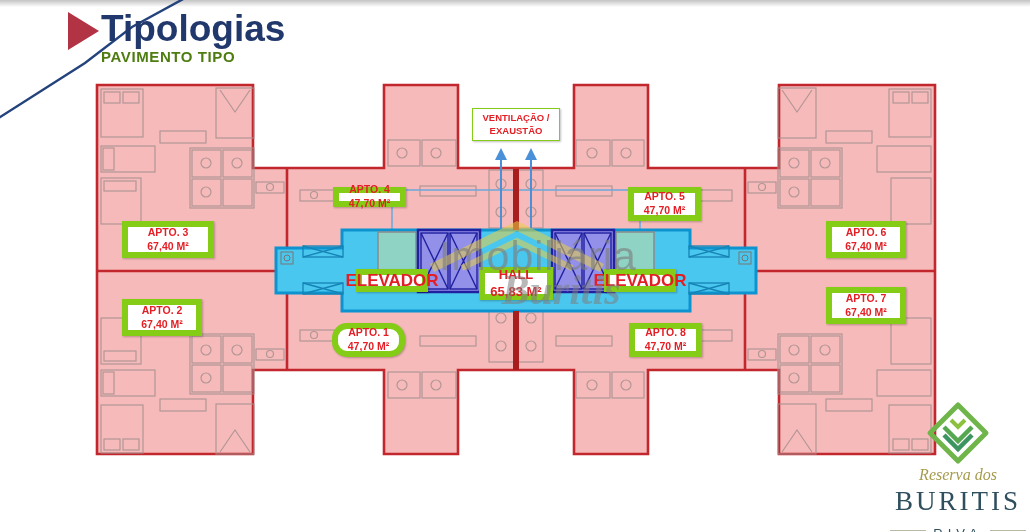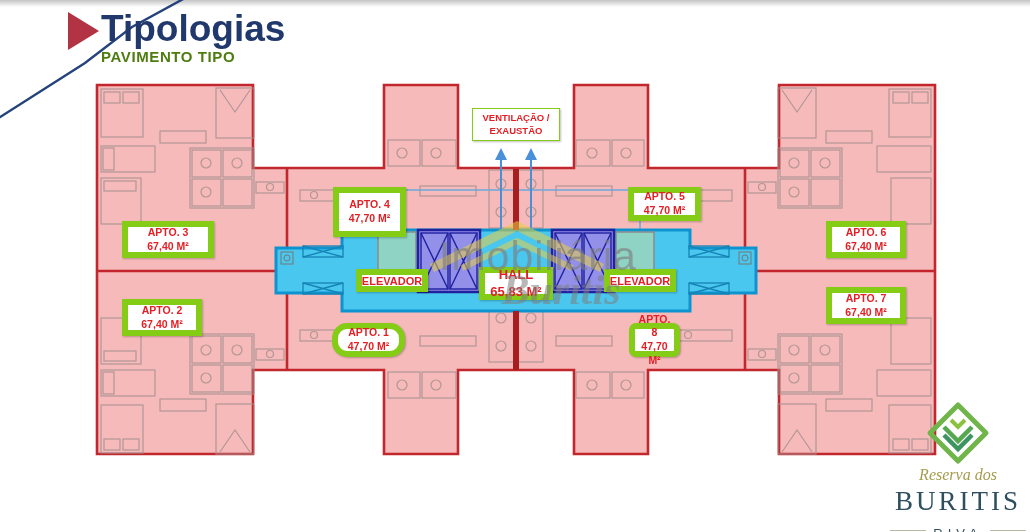--- a/index.html
+++ b/index.html
@@ -16,21 +16,21 @@
   .title{font-size:37px;font-weight:bold;color:#20386b;line-height:1.0;letter-spacing:0px;}
   .subtitle{font-size:15px;font-weight:bold;color:#4d7c0f;letter-spacing:0.6px;margin-top:1px;}
   
   .plan{position:absolute;left:0;top:0;}
   
   .box{position:absolute;box-sizing:border-box;background:#ffffff;border:6px solid #84cc16;
        display:flex;flex-direction:column;align-items:center;justify-content:center;
        text-align:center;color:#e31e24;font-weight:bold;box-shadow:1px 1px 2px rgba(0,0,0,0.25);}
   .apto{font-size:10.5px;line-height:1.3;}
   .vent{font-size:9.5px;line-height:1.35;border-width:1.5px;}
-  .elev{font-size:11px;}
+  .elev{font-size:17px;}
   .hallb{font-size:13px;line-height:1.3;}
   
   .watermark{position:absolute;left:398px;top:233px;width:280px;text-align:center;pointer-events:none;}
   .wm1{font-size:41px;color:rgba(125,125,125,0.62);letter-spacing:1px;}
   .wm2{font-family:"Liberation Serif", serif;font-style:italic;font-weight:bold;font-size:42px;
        color:rgba(125,125,125,0.55);margin-top:-14px;padding-left:46px;}
   
   .logo{position:absolute;left:878px;top:400px;width:160px;text-align:center;}
   .leaf{display:block;margin:0 auto;}
   .tagline{font-family:"Liberation Serif", serif;font-style:italic;font-size:16px;color:#a69b4d;margin-top:0px;}
@@ -267,37 +267,37 @@
     <span>47,70 M²</span>
   </div>
   <div class="box apto" style="left:122px;top:287px;width:80px;height:37px;margin-top:12px;">
     <span>APTO. 2</span>
     <span>67,40 M²</span>
   </div>
   <div class="box apto" style="left:122px;top:221px;width:92px;height:37px;">
     <span>APTO. 3</span>
     <span>67,40 M²</span>
   </div>
-  <div class="box apto" style="left:333px;top:187px;width:73px;height:50px;">
+  <div class="box apto" style="left:333px;top:187px;width:73px;height:20px;">
     <span>APTO. 4</span>
     <span>47,70 M²</span>
   </div>
   <div class="box apto" style="left:628px;top:187px;width:73px;height:34px;">
     <span>APTO. 5</span>
     <span>47,70 M²</span>
   </div>
   <div class="box apto" style="left:826px;top:221px;width:80px;height:37px;">
     <span>APTO. 6</span>
     <span>67,40 M²</span>
   </div>
   <div class="box apto" style="left:826px;top:287px;width:80px;height:37px;">
     <span>APTO. 7</span>
     <span>67,40 M²</span>
   </div>
-  <div class="box apto" style="left:629px;top:323px;width:51px;height:34px;border-radius:7px;">
+  <div class="box apto" style="left:629px;top:323px;width:73px;height:34px;">
     <span>APTO. 8</span>
     <span>47,70 M²</span>
   </div>
 
   <div class="box vent" style="left:472px;top:108px;width:88px;height:33px;">
     <span>VENTILAÇÃO /</span>
     <span>EXAUSTÃO</span>
   </div>
 
   <div class="box elev" style="left:356px;top:269px;width:72px;height:23px;">

